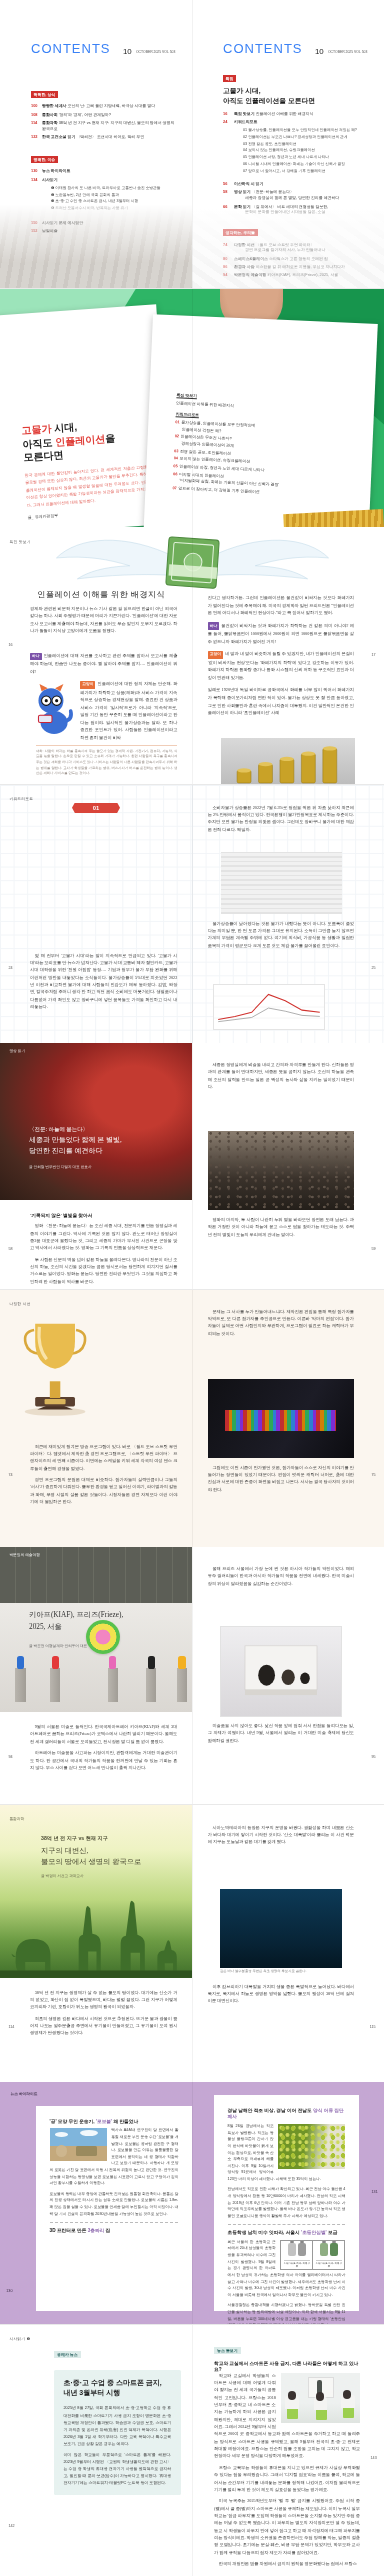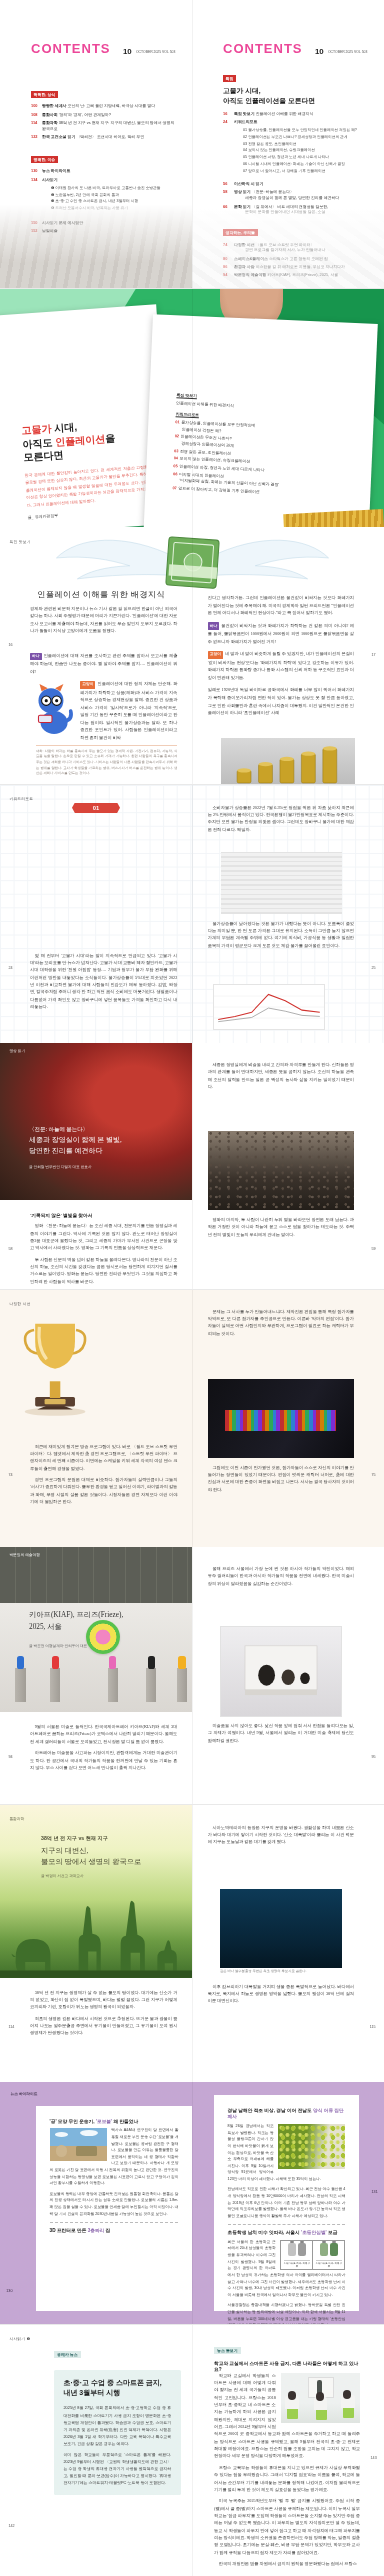--- a/index.html
+++ b/index.html
@@ -7,23 +7,23 @@
   .spread{position:relative;width:384px;overflow:hidden;background:#fff;}
   .spread::after{content:"";position:absolute;left:192px;top:0;bottom:0;width:0.5px;background:rgba(0,0,0,.05);}
   .sep{height:0.5px;background:#e9e9e9;}
   .pg{position:absolute;top:0;bottom:0;overflow:hidden;}
   .pg.left{left:0;width:192px;}
   .pg.right{left:192px;width:192px;}
   .pnum{position:absolute;font-size:3.7px;color:#555;}
   .cat-label{position:absolute;top:11.5px;left:9.4px;font-size:3.7px;color:#444;letter-spacing:0.3px;}
   
   .toc-head{position:absolute;top:41px;left:31px;right:21px;display:flex;align-items:flex-end;}
-  .toc-title{font-size:13px;font-weight:bold;letter-spacing:1px;color:#ec4899;}
+  .toc-title{font-size:13px;font-weight:normal;letter-spacing:1px;color:#3b82f6;}
   .toc-rule{flex:1;height:0.5px;background:#999;margin:0 5.2px 3.1px 7.3px;}
-  .toc-no{font-size:7.9px;font-weight:bold;margin-right:4.2px;}
+  .toc-no{font-size:7.9px;font-weight:normal;margin-right:4.2px;}
   .toc-issue{font-size:3.4px;color:#555;margin-bottom:1.6px;white-space:nowrap;}
   .badge-red{display:inline-block;background:#d0312d;color:#fff;font-size:3.9px;font-weight:bold;padding:1px 2.6px;}
   .toc-item{display:flex;gap:3.7px;font-size:3.9px;line-height:1.5;margin:2.4px 0;color:#333;}
   .toc-num{color:#d0312d;font-weight:bold;min-width:7.3px;}
   .toc-cat{font-weight:bold;white-space:nowrap;}
   .toc-sub{font-size:3.7px;color:#444;margin:1.8px 0 1.8px 20px;}
   .toc-cont{margin-left:11px;}
   
   .green-bg{position:absolute;inset:0;background:#2eb566;}
   .green-mint{position:absolute;left:0;top:0;width:136px;height:220px;background:#9ce4ba;clip-path:polygon(0 0,100% 0,0 100%);}
@@ -378,21 +378,21 @@
     <div class="pnum" style="right:8.4px;top:181px;">25</div>
   </div>
 </section>
 <div class="sep"></div>
 
 <section class="spread" style="height:246px;">
   <div class="pg left">
     <div class="hero ph-cheonmun" style="height:157px;">
       <div class="ov" style="top:5.2px;left:9.4px;font-size:3.7px;opacity:.9;">영상 읽기</div>
       <div class="ov serif" style="top:83px;left:29px;font-size:5.5px;">〈천문: 하늘에 묻는다〉</div>
-      <div class="ov serif wm" style="top:92px;left:29px;font-size:7px;line-height:1.55;">세종과 장영실이 함께 본 별빛,
+      <div class="ov serif wm" style="top:92px;left:29px;font-size:7px;line-height:1.55;">세종과 만들었다 함께 본 별빛,
 당연한 진리를 예견하다</div>
       <div class="ov" style="top:122px;left:29px;font-size:3.6px;opacity:.85;">글 안희철 법무법인 디엘지 대표 변호사</div>
     </div>
     <div style="position:absolute;top:169px;left:30px;right:14.7px;">
       <div class="serif" style="font-size:4.7px;font-weight:bold;margin-bottom:4.2px;color:#222;">'기록되지 않은' 별빛을 찾아서</div>
       <div class="bodytxt">
           <p>영화 〈천문: 하늘에 묻는다〉는 조선 세종 시대, 천문의기를 만든 장영실과 세종의 이야기를 그린다. 역사에 기록된 것은 많지 않다. 관노로 태어난 장영실이 종3품 대호군에 올랐다는 것, 그리고 세종의 가마가 부서진 사건으로 곤장을 맞고 역사에서 사라졌다는 것. 영화는 그 기록의 빈틈을 상상력으로 채운다.</p>
           <p>두 사람은 신분의 벽을 넘어 같은 하늘을 올려다본다. 명나라의 천문이 아닌 조선의 하늘, 조선의 시간을 갖겠다는 꿈은 당시로서는 당연하게 여겨지던 질서를 거스르는 일이었다. 영화는 묻는다. 당연한 진리란 무엇인가. 그것을 의심하고 확인하려 한 사람들이 역사를 바꾼다.</p>
         </div>
     </div>

